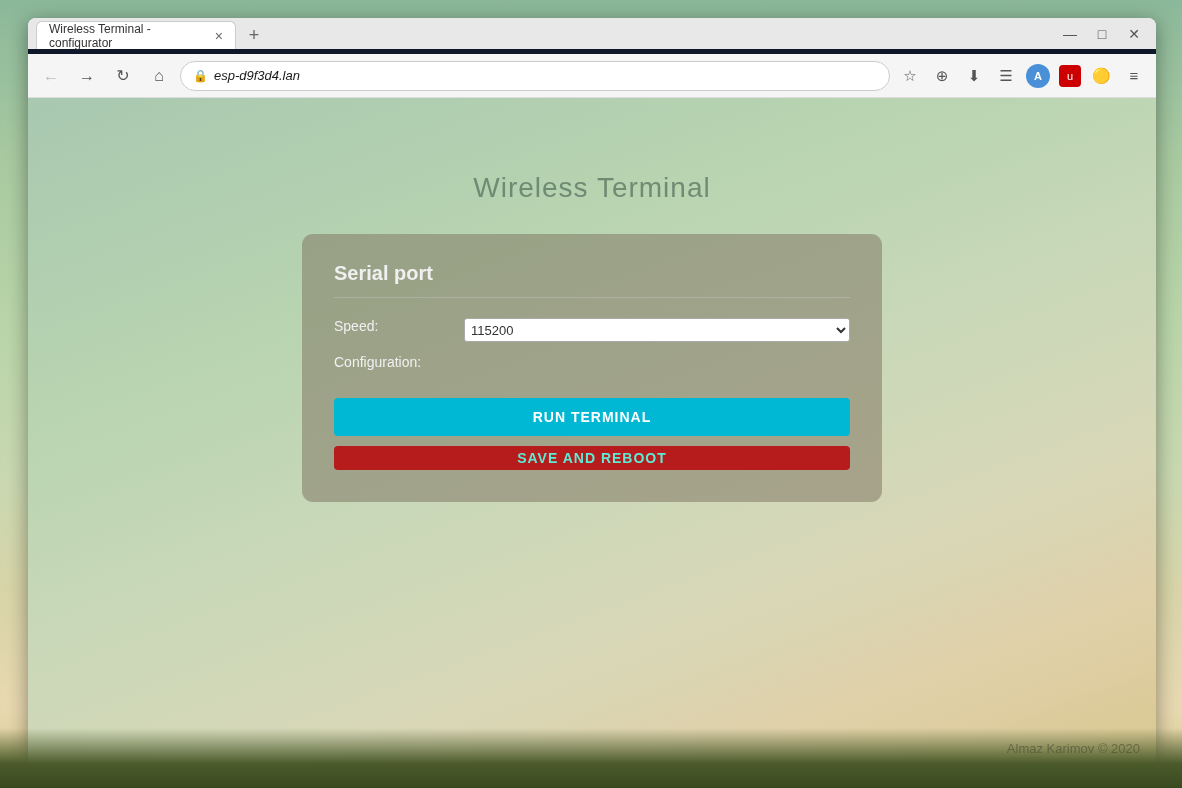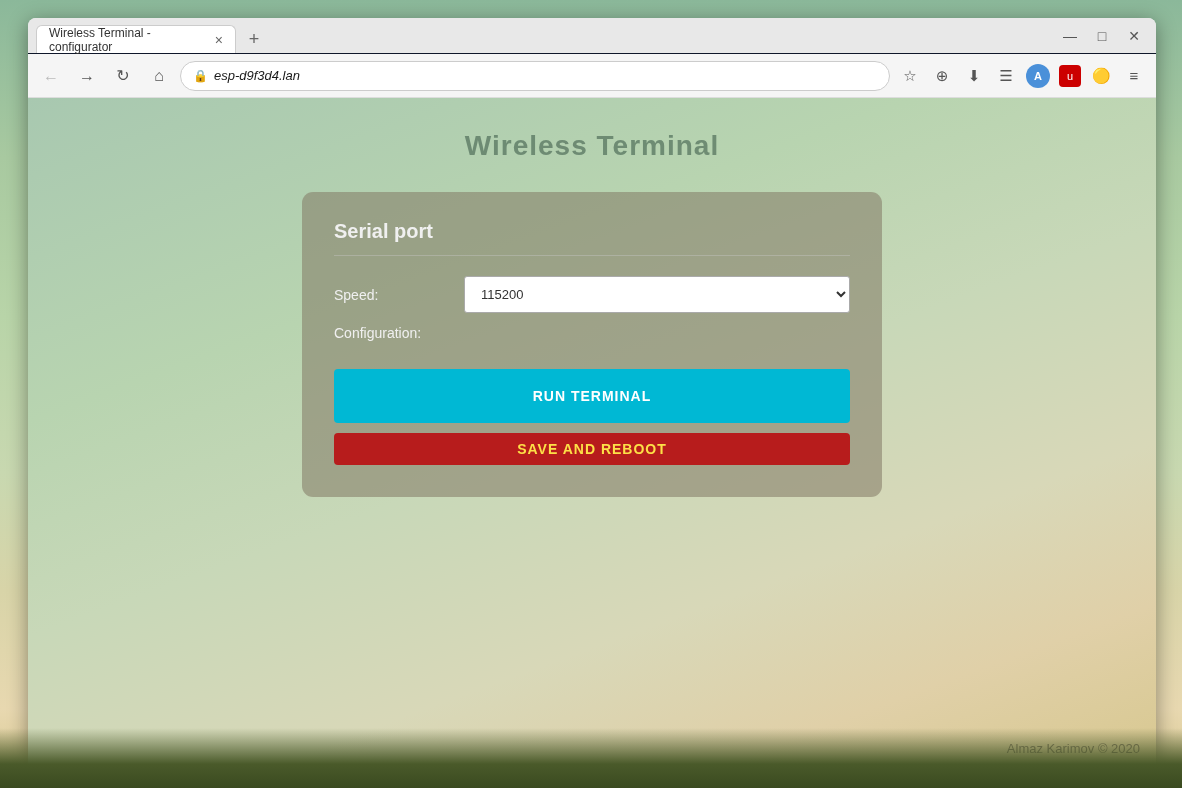--- a/index.html
+++ b/index.html
@@ -46,21 +46,21 @@
       flex-direction: column;
     }
 
     
     .title-bar {
       background: #e8e8e8;
       height: 36px;
       display: flex;
       align-items: center;
       padding: 0 8px;
-      border-bottom: 1px solid #0f172a;
+      border-bottom: 5px solid #0f172a;
       flex-shrink: 0;
     }
 
     .tab-area {
       display: flex;
       align-items: flex-end;
       height: 100%;
       flex: 1;
     }
 
@@ -222,24 +222,24 @@
       background: linear-gradient(160deg, #a8c8b0 0%, #b8d4b0 30%, #c8d8b8 50%, #d8d8b8 70%, #e0d0a8 85%, #d8c890 100%);
       display: flex;
       flex-direction: column;
       align-items: center;
       position: relative;
       overflow: hidden;
     }
 
     
     .page-title {
-      margin-top: 32px;
+      margin-top: 74px;
       font-size: 28px;
       color: rgba(80, 110, 90, 0.7);
-      font-weight: bold;
+      font-weight: normal;
       letter-spacing: 1px;
       text-align: center;
     }
 
     
     .card {
       margin-top: 30px;
       width: 580px;
       background: rgba(130, 120, 100, 0.55);
       border-radius: 11px;
@@ -254,66 +254,65 @@
     }
 
     .card-divider {
       border: none;
       border-top: 1px solid rgba(200,200,200,0.4);
       margin-bottom: 20px;
     }
 
     .form-row {
       display: flex;
-      align-items: center;
       margin-bottom: 12px;
     }
 
     .form-label {
       width: 130px;
       font-size: 14px;
       color: #f0f0f0;
       flex-shrink: 0;
     }
 
     .form-select {
       flex: 1;
-      height: 37px;
+      height: 24px;
       background: white;
       border: 1px solid #aaa;
       border-radius: 3px;
-      padding: 0 12px;
+      padding: 0 2px;
       font-size: 13px;
       color: #333;
       appearance: auto;
       cursor: pointer;
     }
 
     .btn-run {
       width: 100%;
-      height: 54px;
+      height: 38px;
       background: #00b8d4;
       border: none;
       border-radius: 4px;
       color: white;
       font-size: 14px;
       font-weight: bold;
       letter-spacing: 1px;
       cursor: pointer;
       margin-top: 16px;
       margin-bottom: 10px;
     }
 
     .btn-reboot {
       width: 100%;
-      height: 32px;
+      height: 24px;
       background: #b71c1c;
       border: none;
       border-radius: 4px;
-      color: #fde047;
+      color: #5eead4;
       font-size: 14px;
       font-weight: bold;
       letter-spacing: 1px;
       cursor: pointer;
     }
 
     
     .page-footer {
       position: absolute;
       bottom: 10px;

